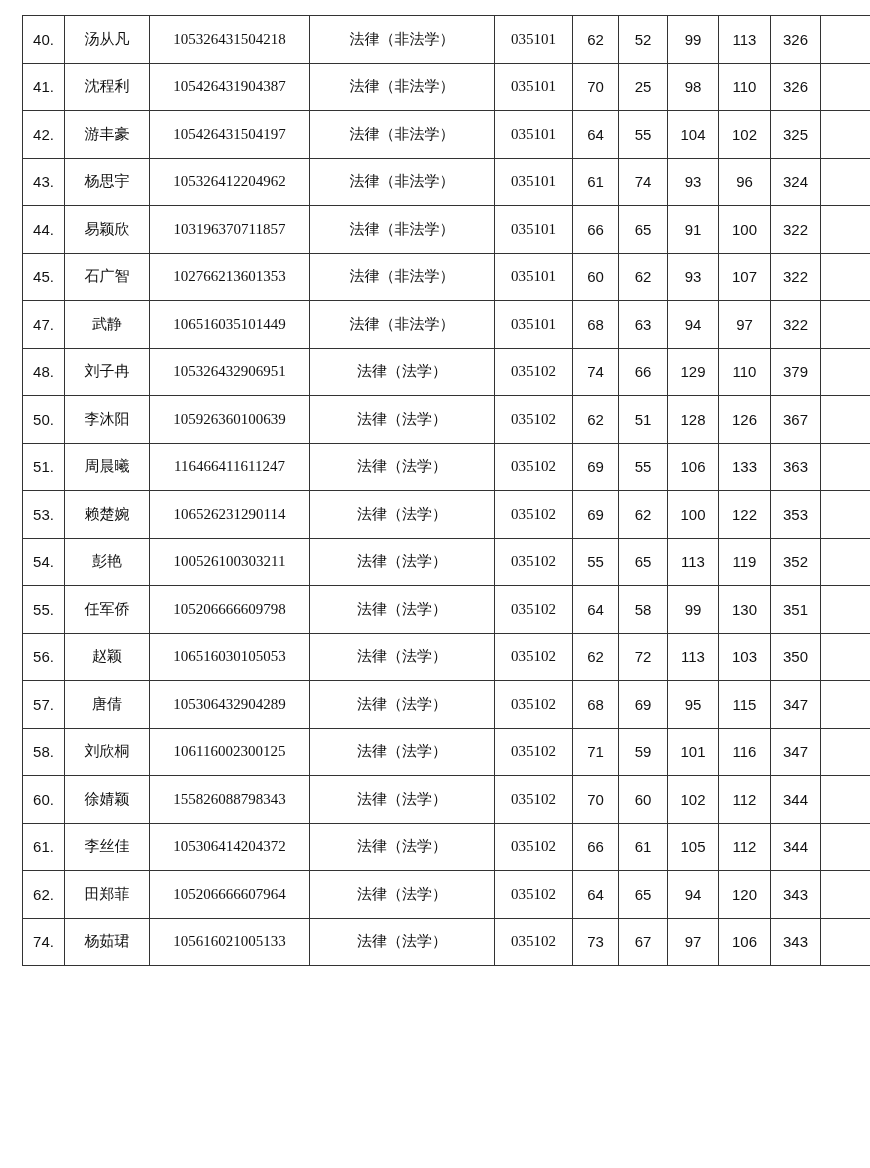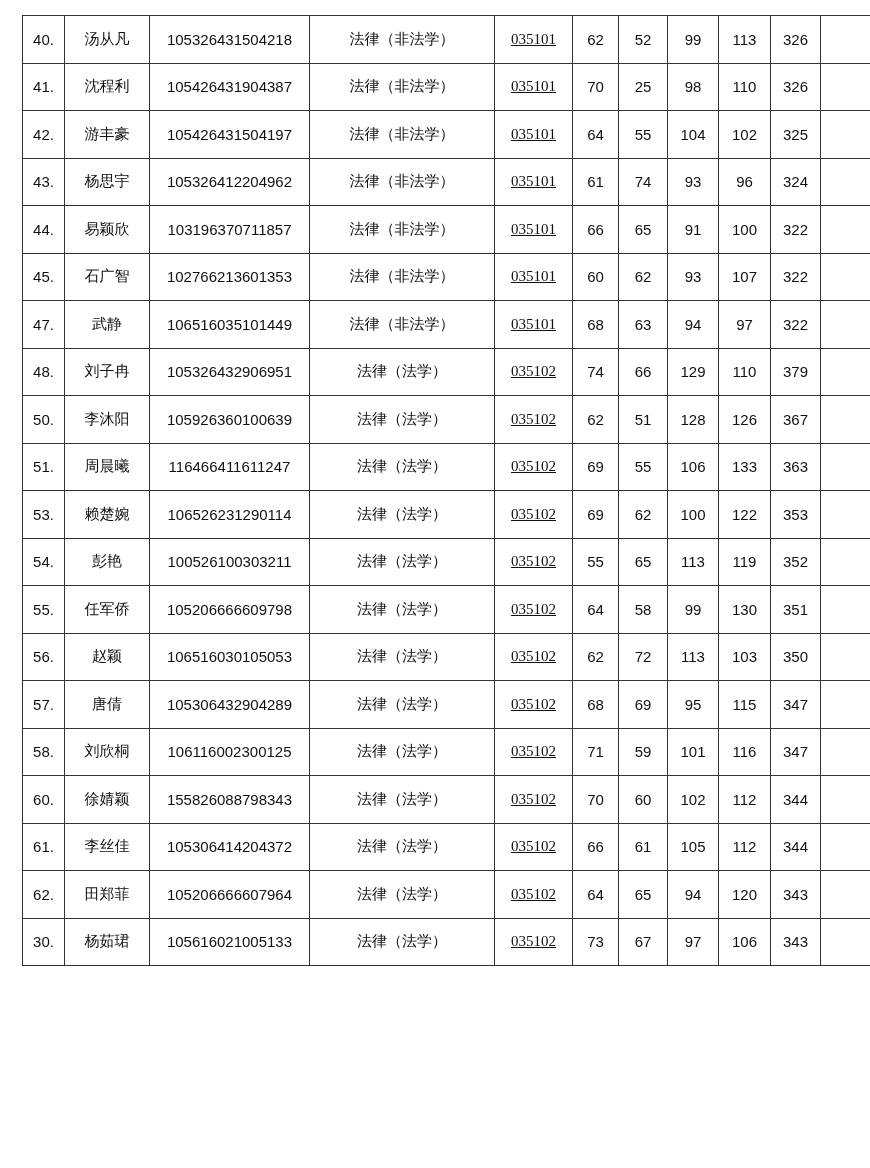--- a/index.html
+++ b/index.html
@@ -18,23 +18,23 @@
       padding: 0;
       text-align: center;
       vertical-align: middle;
       color: #111111;
       font-size: 15px;
       white-space: nowrap;
       overflow: hidden;
     }
     td.c-idx { font-family: "Liberation Sans", "DejaVu Sans", sans-serif; font-size: 15px; }
     td.c-name { font-family: "DejaVu Sans", "Liberation Sans", sans-serif; font-size: 14.5px; color: #222; }
-    td.c-id { font-family: Liberation Sans, sans-serif; font-size: 15px; }
+    td.c-id { font-family: Liberation Serif, serif; font-size: 15px; }
     td.c-major { font-family: "DejaVu Sans", "Liberation Sans", sans-serif; font-size: 14.5px; color: #222; }
-    td.c-code { font-family: "Liberation Serif", "DejaVu Serif", serif; font-size: 16px; color: #222; text-decoration: underline; }
+    td.c-code { font-family: "Liberation Serif", "DejaVu Serif", serif; font-size: 16px; color: #222; }
     td.c-num { font-family: "Liberation Sans", "DejaVu Sans", sans-serif; font-size: 15px; }
   </style>
 </head>
 <body>
 
 <table class="scores">
   <colgroup>
     <col style="width:42px">
     <col style="width:85px">
     <col style="width:160px">
@@ -312,21 +312,21 @@
     <td class="c-code">035102</td>
     <td class="c-num">64</td>
     <td class="c-num">65</td>
     <td class="c-num">94</td>
     <td class="c-num">120</td>
     <td class="c-num">343</td>
     <td class="c-num"></td>
   </tr>
 
   <tr>
-    <td class="c-idx">30.</td>
+    <td class="c-idx">74.</td>
     <td class="c-name">杨茹珺</td>
     <td class="c-id">105616021005133</td>
     <td class="c-major">法律（法学）</td>
     <td class="c-code">035102</td>
     <td class="c-num">73</td>
     <td class="c-num">67</td>
     <td class="c-num">97</td>
     <td class="c-num">106</td>
     <td class="c-num">343</td>
     <td class="c-num"></td>

